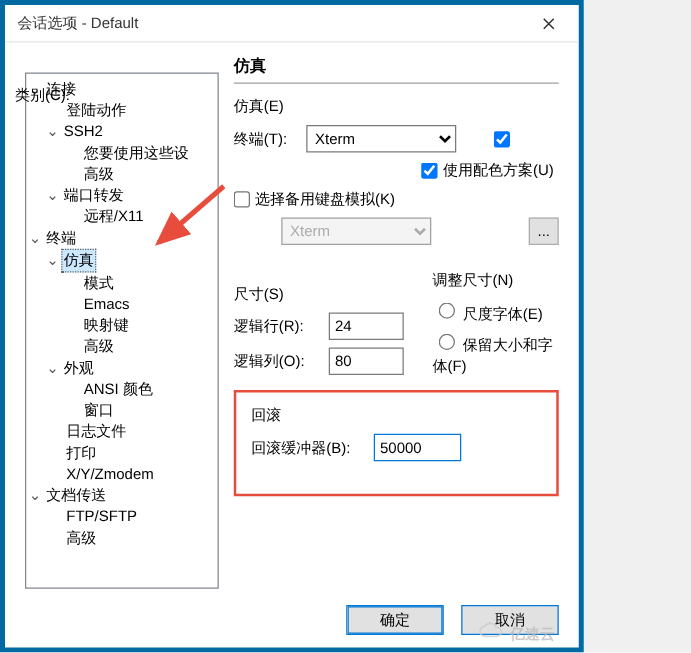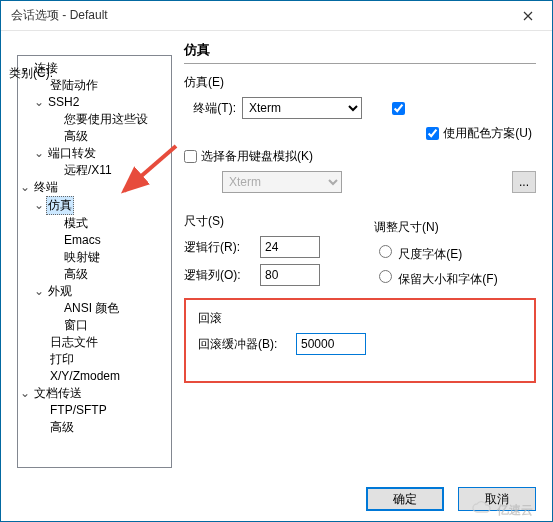--- a/index.html
+++ b/index.html
@@ -1,17 +1,17 @@
 <!DOCTYPE html>
 <html><head>
 <meta charset="utf-8">
 <style>
   * { box-sizing: border-box; font-family: "Microsoft YaHei", "SimSun", sans-serif; font-size: 12px; }
   body { margin: 0; background: #f0f0f0; position: relative; }
-  .window { width: 553px; height: 522px; background: #fff; border: 1px solid #0369a1; position: relative; }
+  .window { width: 467px; height: 522px; background: #fff; border: 4px solid #0369a1; position: relative; }
   .titlebar { height: 30px; display: flex; align-items: center; border-bottom: 1px solid #e5e5e5; padding: 0 4px 0 10px; color: #333; justify-content: space-between; }
   .close-btn { width: 40px; height: 28px; display: flex; align-items: center; justify-content: center; cursor: pointer; }
   .body-area { display: flex; height: 445px; }
   .cat-label { position: absolute; top: 36px; left: 8px; margin-top: 28px; }
   .tree-panel { width: 155px; margin: 24px 0 0 16px; border: 1px solid #828790; background: #fff; overflow: auto; padding: 4px 0; height: 413px;}
   .tree-item { white-space: nowrap; line-height: 17px; padding: 0 2px 0 0; display: flex; align-items: center; }
   .tree-item .arrow { display:inline-block; width:10px; text-align:center; color:#555; margin-right:2px;}
   .tree-item .txt { padding: 0 2px; }
   .tree-item.selected .txt { background:#cce8ff; border:1px dotted #666; padding:0 1px;}
   .content-panel { flex:1; padding: 10px 16px 0 12px; }
@@ -24,21 +24,21 @@
   .cb { display:flex; align-items:center; gap:4px;}
   .cb input { margin:0;}
   .sz-section { display:flex; gap:20px;align-items:flex-end;}
   .sz-col { }
   .radio-col label { display:block; margin-bottom:4px;}
   .scroll-box { border:2px solid #e74c3c; padding:10px 12px 20px 12px; margin-top:6px;}
   .btnbar { position:absolute; bottom:10px; right:16px; display:flex; gap:14px;}
   .btn { width:78px; height:24px; border:1px solid #0078d7; background:#e1e1e1; display:flex; align-items:center; justify-content:center; cursor:pointer;}
   .btn.primary { box-shadow: inset 0 0 0 1px #0078d7; }
   .ellipsis-btn { width:24px; height:22px; border:1px solid #adadad; background:#e1e1e1; display:inline-flex; align-items:center; justify-content:center;}
-  .lbl { min-width:52px;text-align:right;}
+  .lbl { min-width:52px;}
   .arrow-annot { position:absolute; top:135px; left:115px; pointer-events:none;}
   .watermark { position:absolute; bottom:2px; right:19px; opacity:0.75; font-size:14px; color:#bbb; font-weight:bold;}
   .section-label { margin-bottom:6px;}
 </style>
 </head>
 <body>
 
 <div class="window">
 
   <div class="titlebar">

